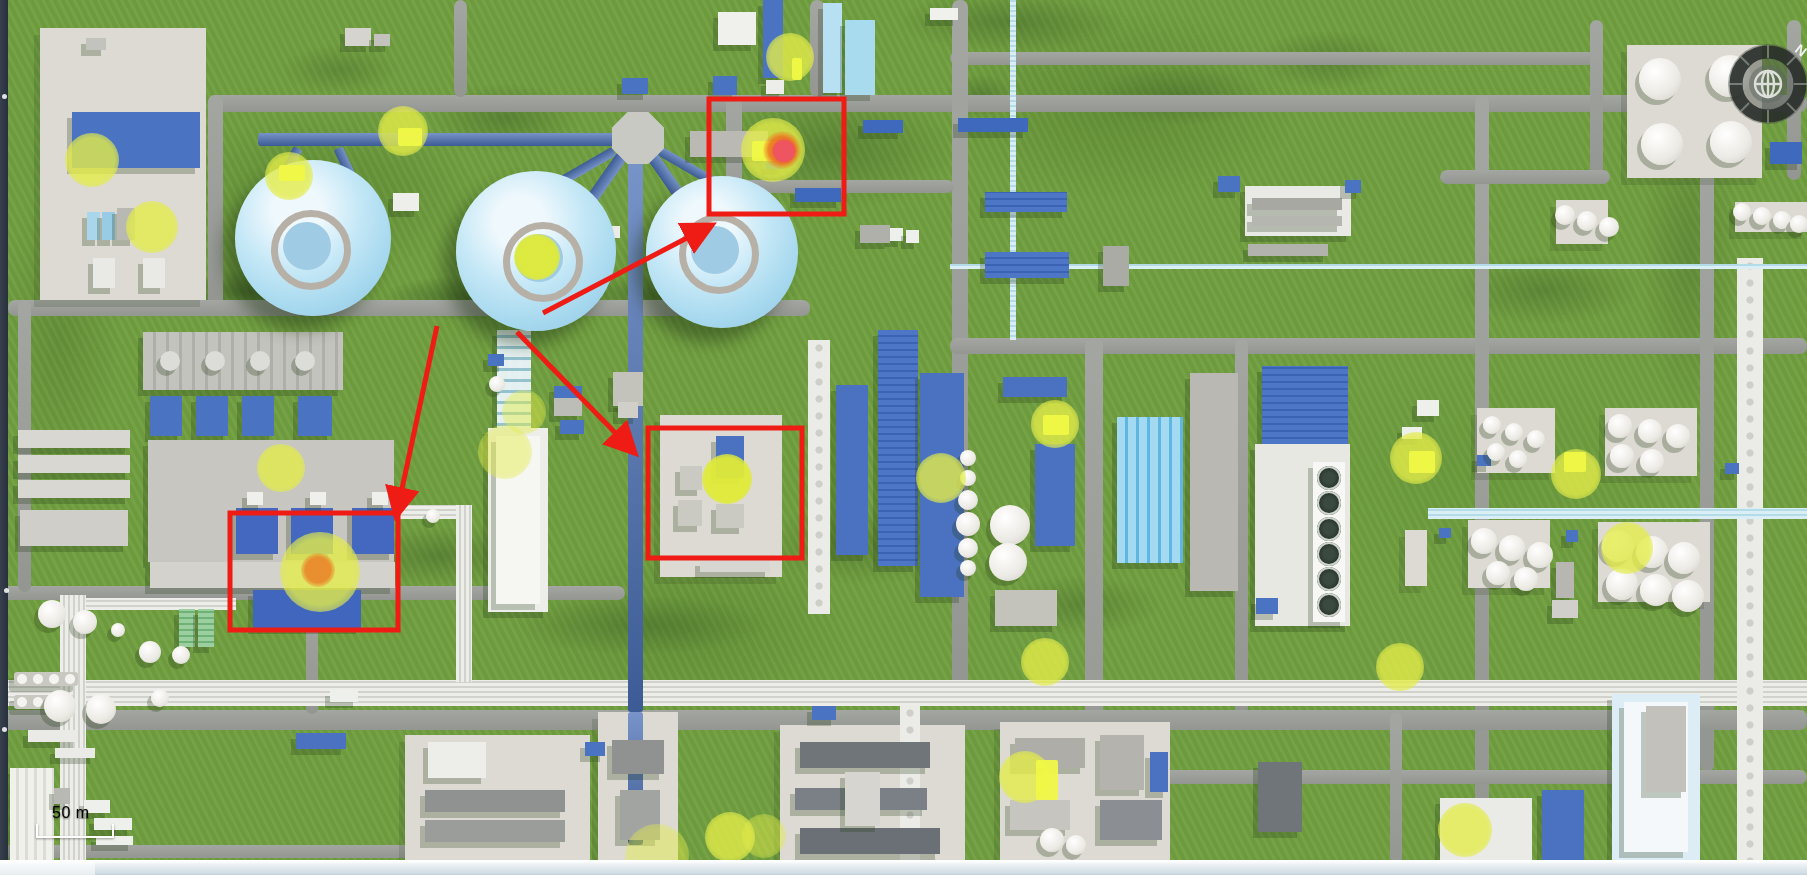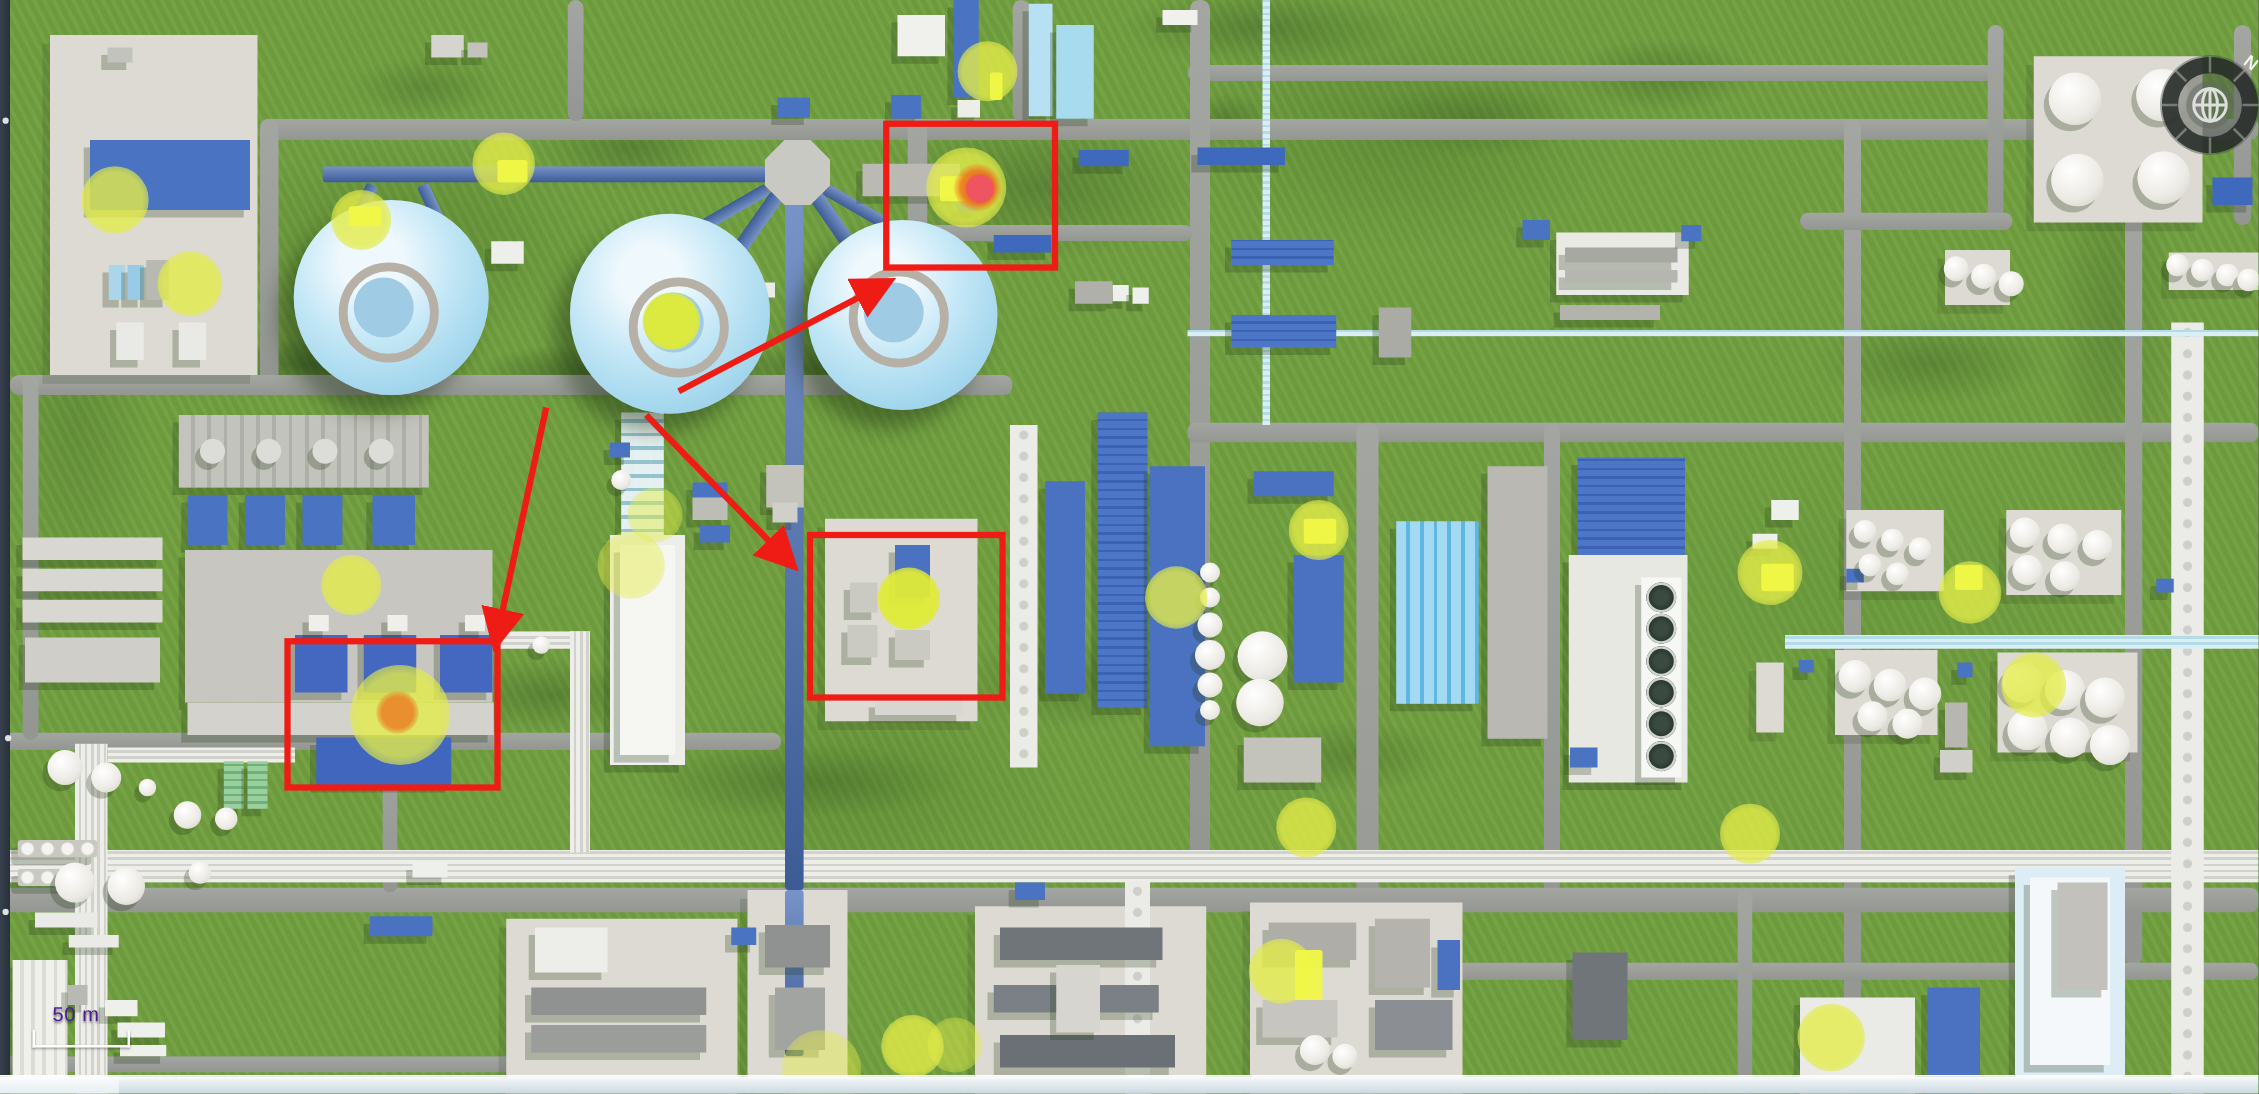--- a/index.html
+++ b/index.html
@@ -51,21 +51,21 @@
   .fanp{background:#f7f8f5;box-shadow:-5px 6px 0 rgba(35,58,22,.26);}
   .fan{border-radius:50%;background:radial-gradient(circle,#3a4a40 0 30%,#24312a 70%);
        box-shadow:inset 0 0 0 2px #cfd4cd;}
   #anno{position:absolute;inset:0;pointer-events:none;}
   
   #leftstrip{left:0;top:0;width:8px;height:875px;background:linear-gradient(90deg,#38404d,#27303d);z-index:40;}
   .snow{border-radius:50%;background:rgba(255,255,255,.85);z-index:41;}
   #bottombar{left:0;top:860px;width:1807px;height:15px;z-index:42;
      background:linear-gradient(#ffffff,#eef3f6 20%,#cfdbe2 85%,#b7c5cf);border-top:1px solid #fff;}
   #bottombar .lseg{position:absolute;left:0;top:0;width:95px;height:100%;background:rgba(255,255,255,.55);}
-  #scalebar{left:26px;top:804px;width:120px;z-index:39;color:#4c1d95;}
+  #scalebar{left:36px;top:804px;width:120px;z-index:39;color:#000000;}
   #scalebar .lbl{font-size:16px;letter-spacing:.5px;text-shadow:0 1px 2px rgba(0,0,0,.55);margin:0 0 2px 16px;}
   #scalebar .bar{width:74px;height:12px;border-left:2px solid #fff;border-right:2px solid #fff;border-bottom:2px solid #fff;
      filter:drop-shadow(0 1px 1px rgba(0,0,0,.4));}
   #compass{position:absolute;left:1722px;top:34px;width:100px;height:100px;z-index:43;}
 </style>
 </head>
 <body>
 
 <div id="stage">
   <div id="map">

